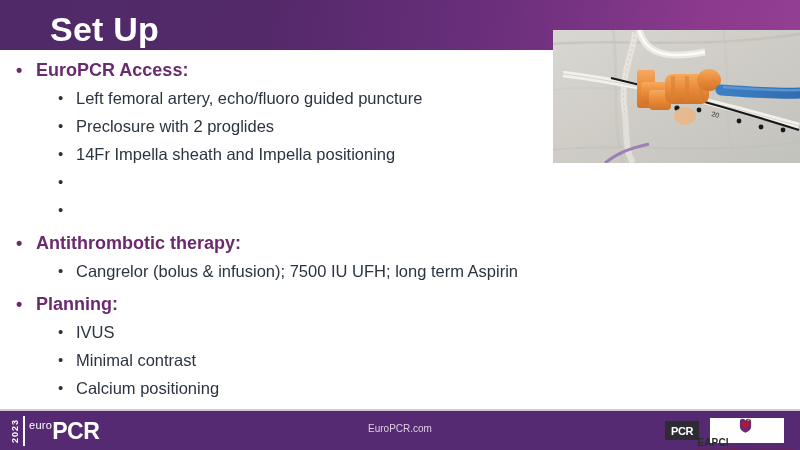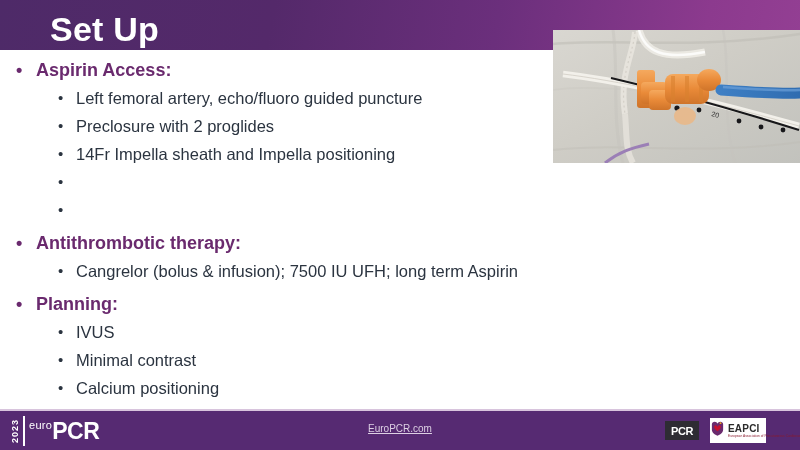--- a/index.html
+++ b/index.html
@@ -158,21 +158,20 @@
   }
 
   .footer-url {
     position: absolute;
     left: 0;
     top: 423px;
     width: 800px;
     text-align: center;
     color: #ddd0e4;
     font-size: 10px;
-    text-decoration: underline;
   }
 
   .pcr-badge {
     position: absolute;
     left: 665px;
     top: 421px;
     width: 34px;
     height: 19px;
     background: #2e2c33;
     color: #ffffff;
@@ -181,27 +180,28 @@
     letter-spacing: -0.4px;
     display: flex;
     align-items: center;
     justify-content: center;
   }
 
   .eapci {
     position: absolute;
     left: 710px;
     top: 418px;
-    width: 56px;
+    width: 74px;
     height: 25px;
     background: #ffffff;
     display: flex;
     align-items: center;
     padding-left: 0;
     box-sizing: border-box;
+    flex-direction: column;
   }
   .eapci .heart { flex: 0 0 auto; margin-right: 3px; }
   .eapci .etxt { display: flex; flex-direction: column; }
   .eapci .ename {
     color: #2b2b2b;
     font-size: 10px;
     font-weight: bold;
     line-height: 11px;
     letter-spacing: 0.2px;
   }
@@ -281,21 +281,21 @@
 
       <path d="M168 60 C196 62 222 64 247 63" stroke="url(#blue)" stroke-width="11" stroke-linecap="round" fill="none"></path>
       <path d="M170 57 C198 59 222 61 247 60" stroke="#6ba0d8" stroke-width="2.4" fill="none" opacity="0.7"></path>
     </svg>
   </div>
 
   <div class="content">
 
     <div class="l1">
       <span class="bullet">•</span>
-      <span>Aspirin Access:</span>
+      <span>EuroPCR Access:</span>
     </div>
     <div class="l2">
       <span class="bullet">•</span>
       <span>Left femoral artery, echo/fluoro guided puncture</span>
     </div>
     <div class="l2">
       <span class="bullet">•</span>
       <span>Preclosure with 2 proglides</span>
     </div>
     <div class="l2">

